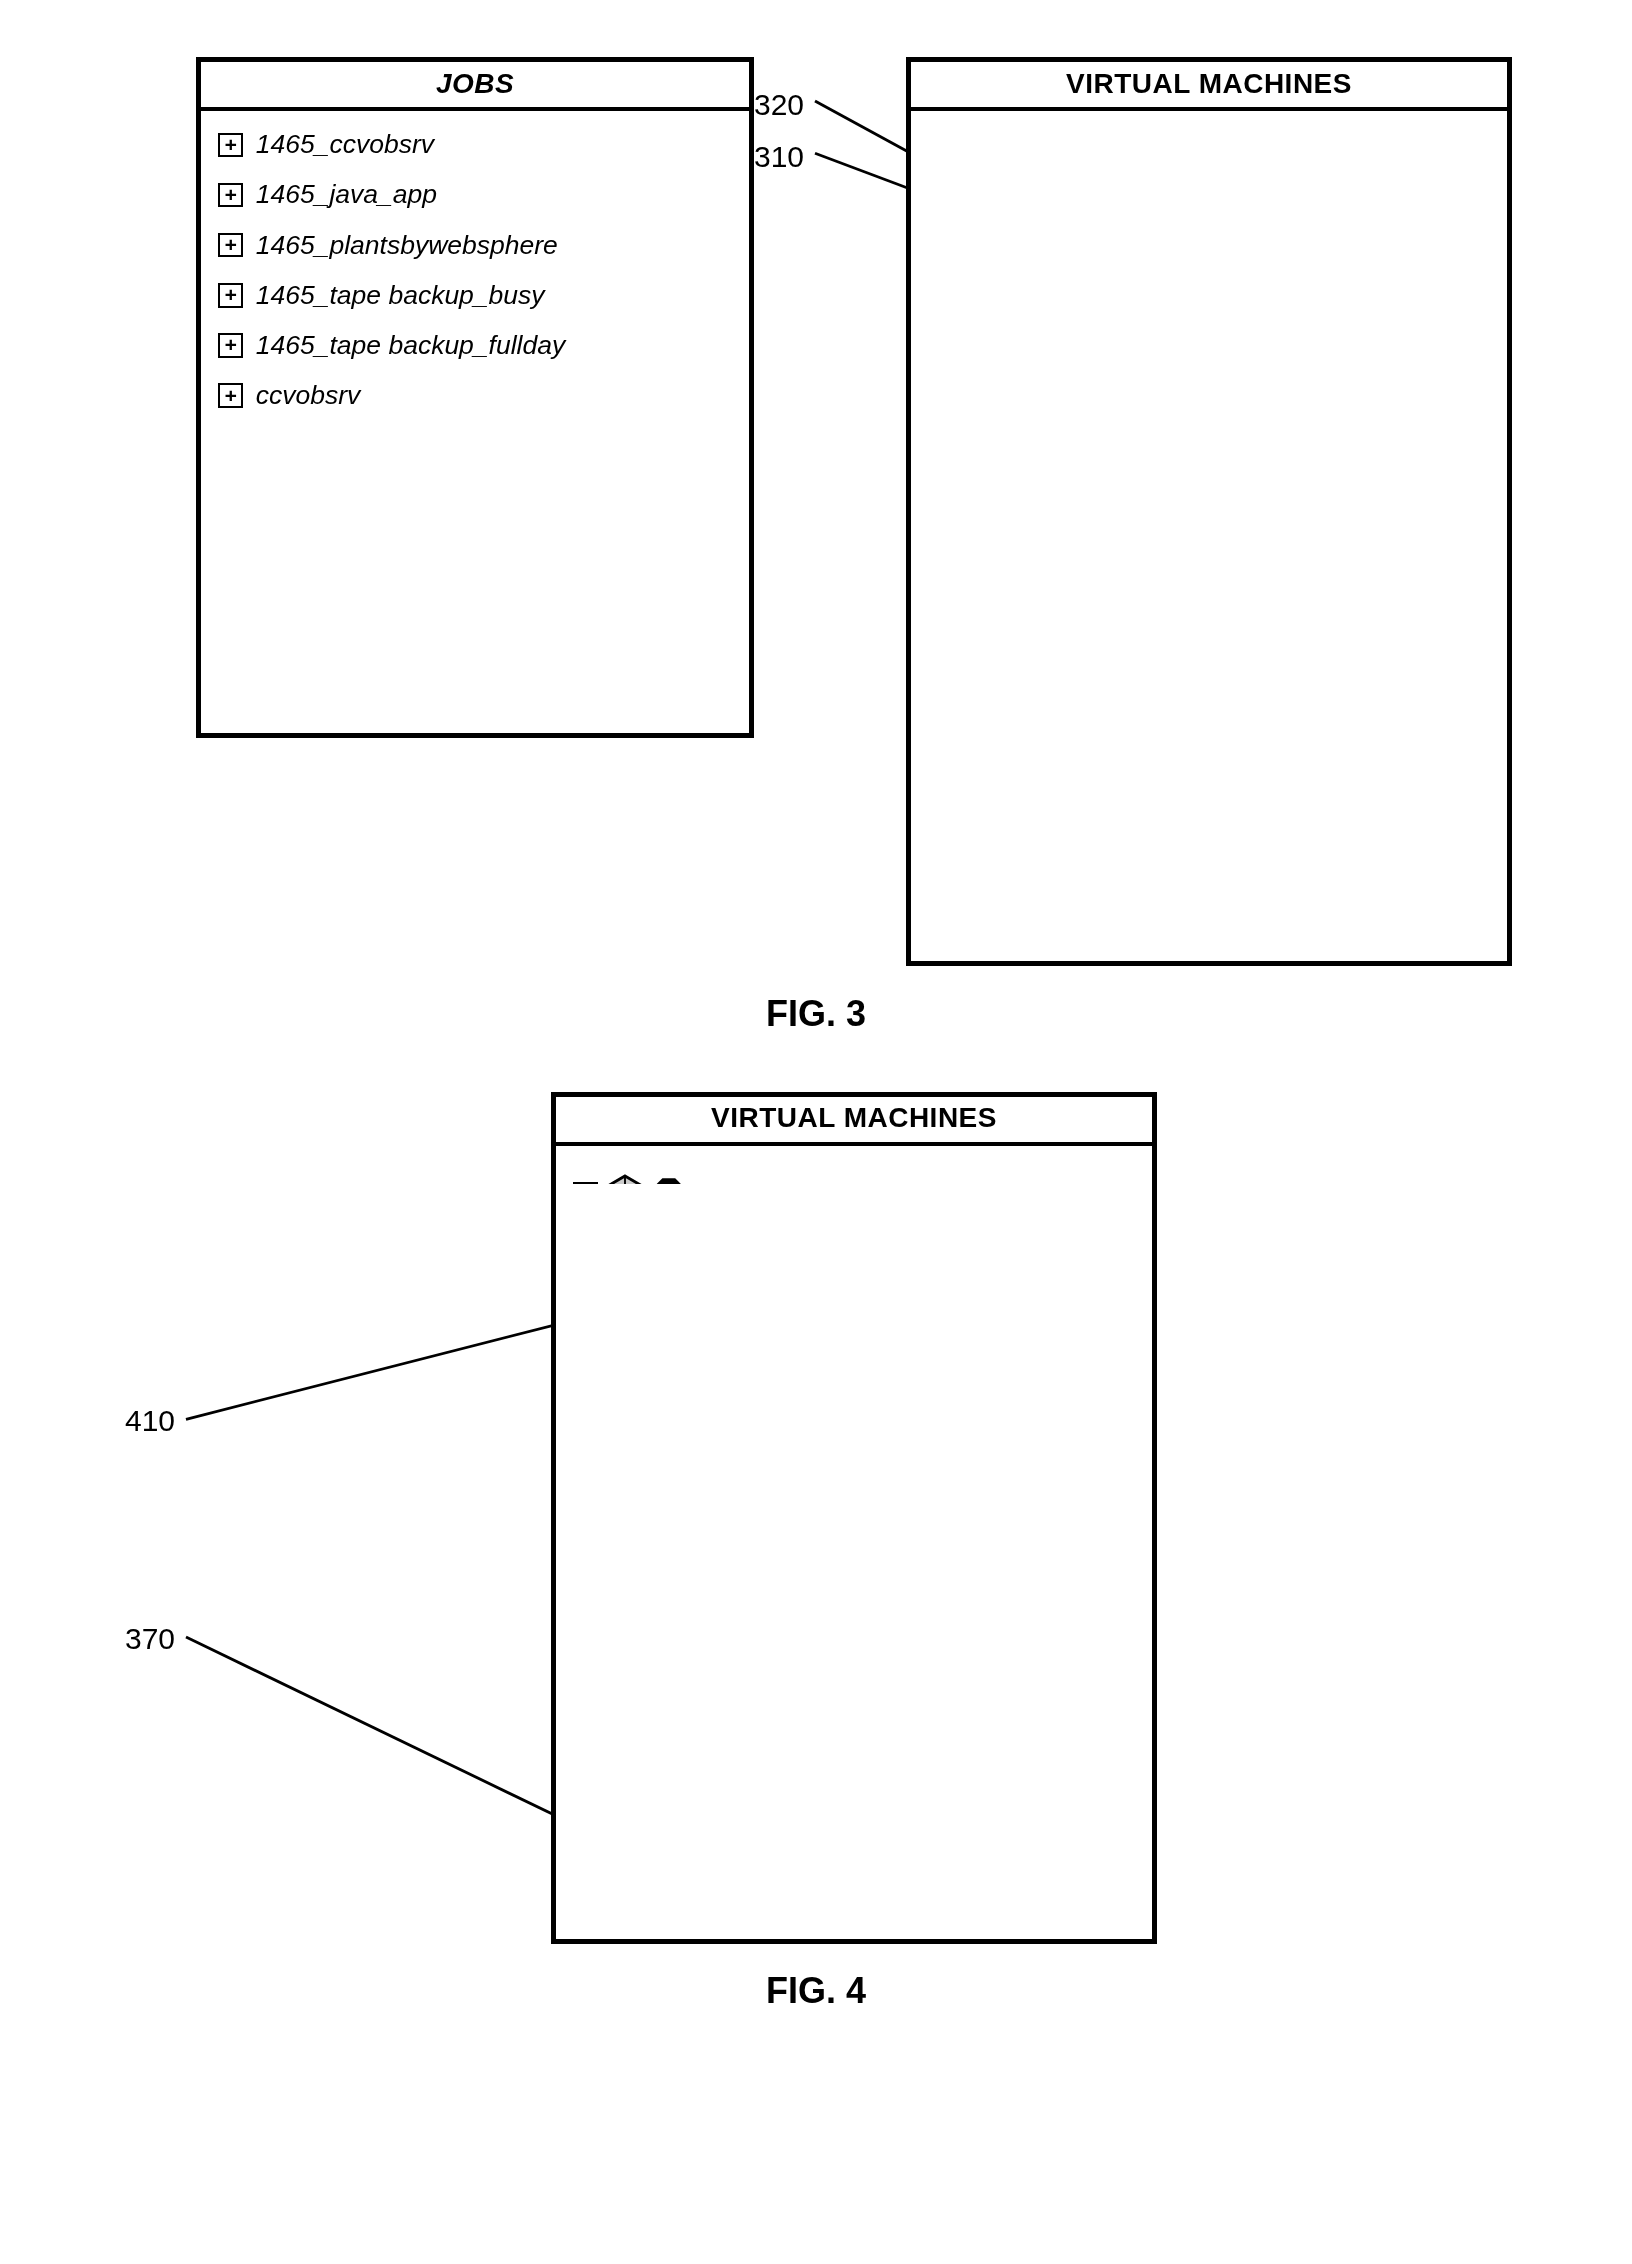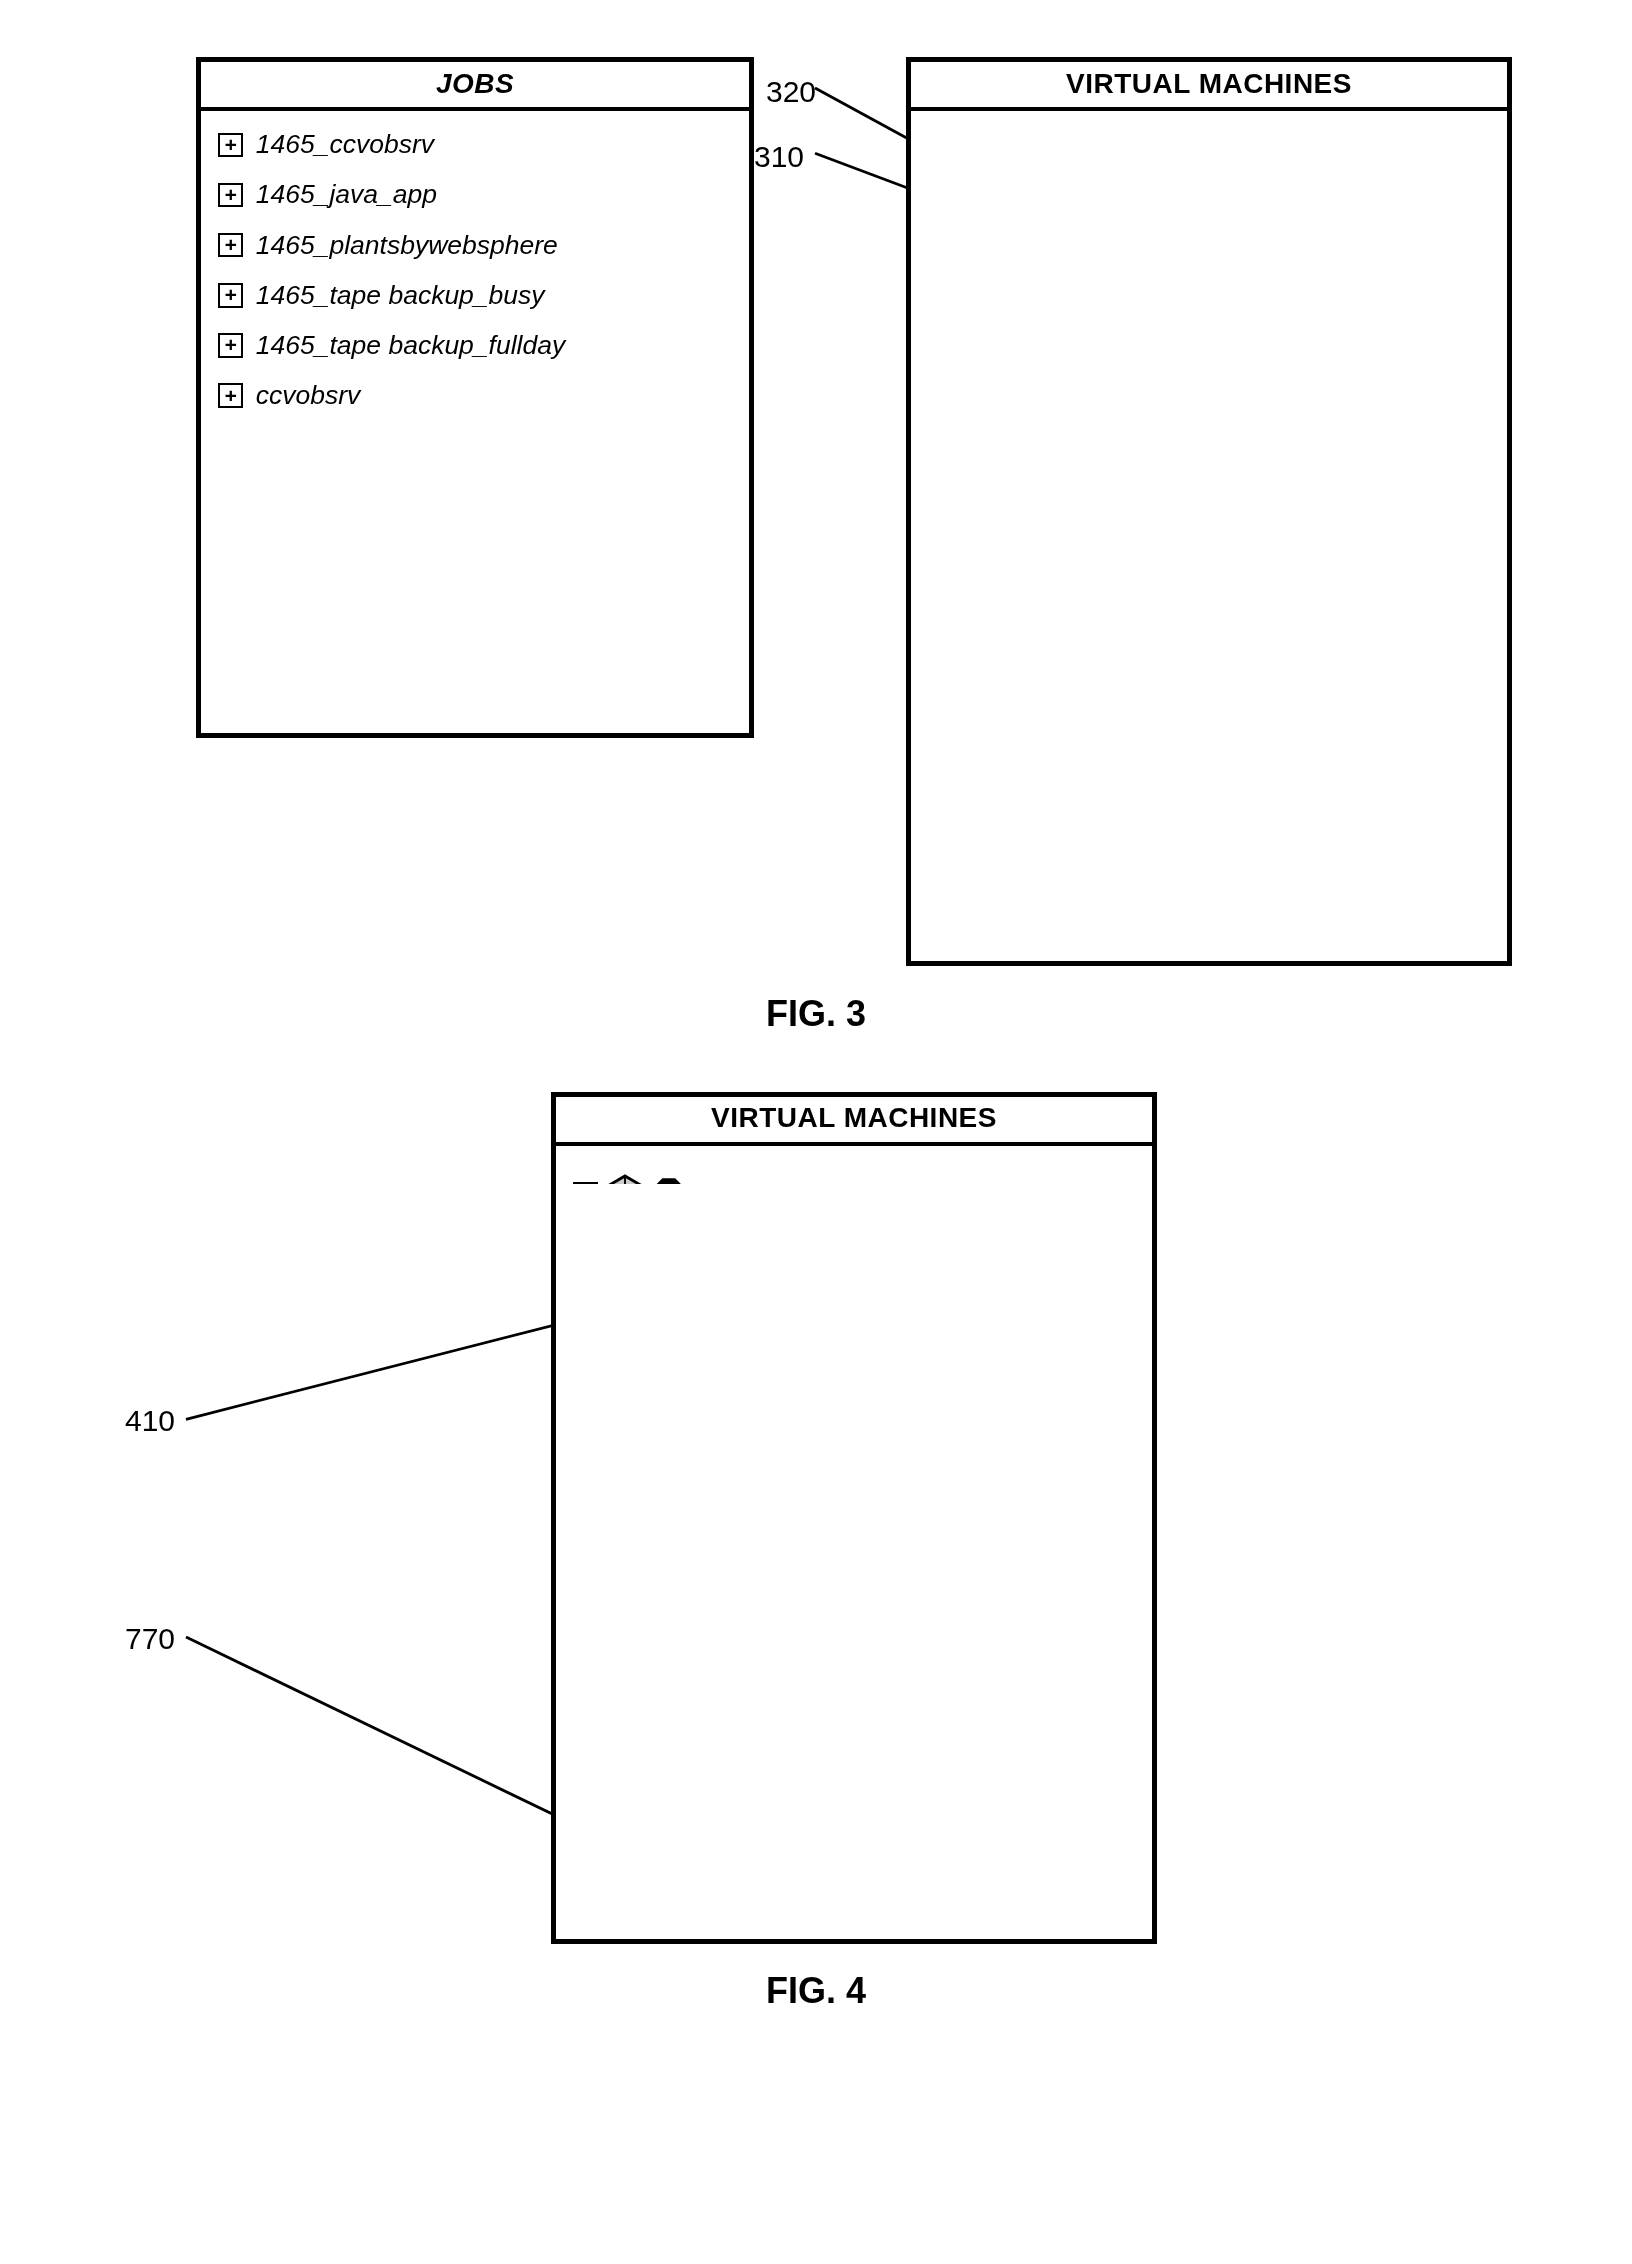--- a/index.html
+++ b/index.html
@@ -102,21 +102,21 @@
           </div>
         <div class="job-item">
             <span class="expander plus"></span>
             <span class="label">ccvobsrv</span>
           </div>
       </div>
     </div>
   </div>
 
   <div style="position:relative; width:0;">
-    <div class="callout" style="left:-76px; top:18px;padding-left:12px;">
+    <div class="callout" style="left:-76px; top:31px;">
       <span>320</span>
       <svg style="position:absolute; left:61px; top:13.2px; overflow:visible;" width="114" height="57" viewBox="0 0 120 60">
         <line x1="0" y1="0" x2="110" y2="60" stroke="#000" stroke-width="3"></line>
       </svg>
     </div>
     <div class="callout" style="left:-76px; top:83px;">
       <span>310</span>
       <svg style="position:absolute; left:61px; top:13.2px; overflow:visible;" width="170" height="76" viewBox="0 0 180 80">
         <line x1="0" y1="0" x2="165" y2="62" stroke="#000" stroke-width="3"></line>
       </svg>
@@ -174,21 +174,21 @@
 <div class="row" style="justify-content:center; position:relative;">
 
   <div style="position:relative; width:0;">
     <div class="callout" style="left:-350px; top:312px;">
       <span>410</span>
       <svg style="position:absolute; left:61px; top:15px; overflow:visible;" width="416" height="114" viewBox="0 0 440 120">
         <line x1="0" y1="0" x2="430" y2="-110" stroke="#000" stroke-width="3"></line>
       </svg>
     </div>
     <div class="callout" style="left:-350px; top:530px;">
-      <span>770</span>
+      <span>370</span>
       <svg style="position:absolute; left:61px; top:15px; overflow:visible;" width="435" height="227" viewBox="0 0 460 240">
         <line x1="0" y1="0" x2="445" y2="215" stroke="#000" stroke-width="3"></line>
       </svg>
     </div>
   </div>
 
   <div class="panel vm-panel-4">
     <div class="panel-head">VIRTUAL MACHINES</div>
     <div class="panel-body">
       <div class="tree-container">

